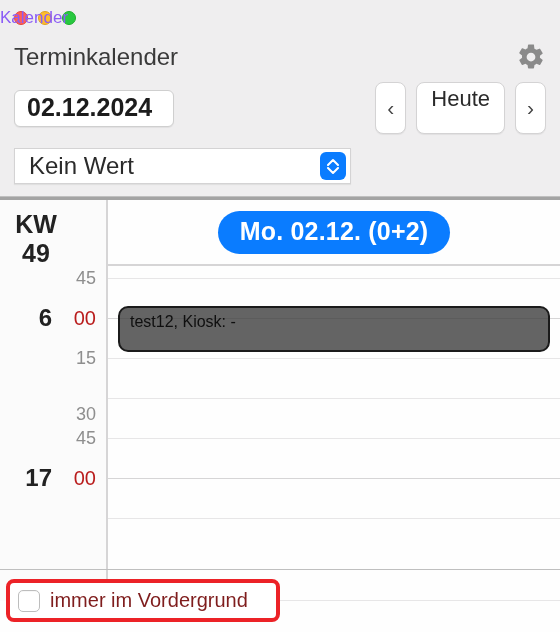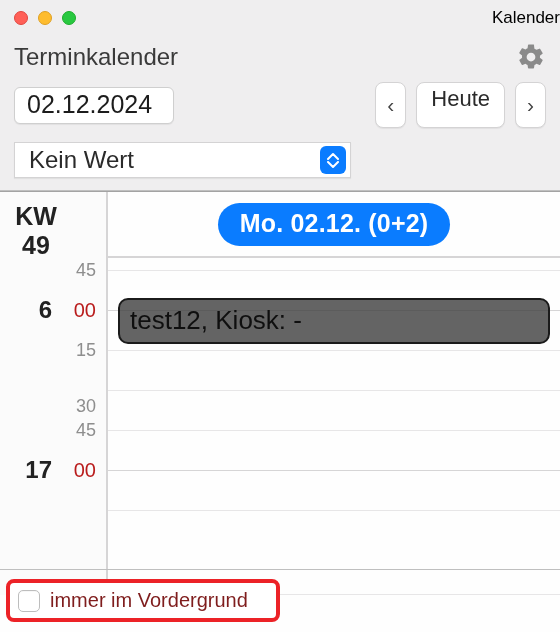--- a/index.html
+++ b/index.html
@@ -36,22 +36,22 @@
     display:flex;align-items:center;
     position:relative;
     border-bottom:1px solid transparent;
   }
   .traffic{display:flex;gap:10px;margin-left:14px;}
   .traffic .dot{width:14px;height:14px;border-radius:50%;}
   .dot.close{background:#ff5f57;border:1px solid #e24640;}
   .dot.min{background:#febc2e;border:1px solid #dfa023;}
   .dot.zoom{background:#28c840;border:1px solid #1dad2c;}
   .wtitle{
-    position:absolute;left:0;right:0;text-align:right;
-    font-size:17px;color:#000000;font-weight:500;
+    position:absolute;left:0;right:0;text-align:left;
+    font-size:17px;color:#8b5cf6;font-weight:500;
   }
 
   
   .header{
     background:var(--bg-chrome);
     padding:6px 14px 0 14px;
     display:flex;align-items:center;justify-content:space-between;
   }
   .subhdr{font-size:24px;font-weight:400;color:#3a3a3a;}
   .gear{color:#8a8a8a;display:flex;}
@@ -63,29 +63,30 @@
     display:flex;align-items:center;gap:12px;
   }
   .datefield{
     font-size:25px;
     background:var(--btn-bg);
     border:1px solid #cfcfcf;
     border-radius:6px;
     padding:2px 12px 4px 12px;
     min-width:160px;
     box-shadow:var(--btn-shadow);
+    font-weight:bold;
   }
   .spacer{flex:1;}
   .navbtns{display:flex;gap:10px;}
   .btn{
     font-size:22px;
     background:var(--btn-bg);
     border:1px solid var(--btn-border);
     border-radius:8px;
-    padding:4px 14px 16px 14px;
+    padding:4px 14px 22px 14px;
     box-shadow:var(--btn-shadow);
     color:#2a2a2a;
     display:inline-flex;align-items:center;justify-content:center;
     line-height:1.1;
   }
   .btn.arrow{padding:4px 11px 6px 11px;font-size:21px;color:#444;}
 
   
   .tool2{
     background:var(--bg-chrome);
@@ -109,21 +110,21 @@
     gap:1px;
   }
   .select .chev svg{display:block;}
 
   
   .cal{
     position:relative;
     height:404px;
     display:flex;
     background:var(--bg-main);
-    border-top:1px solid #a3a3a3;
+    border-top:3px solid #a3a3a3;
   }
   .gutter{
     width:108px;
     border-right:2px solid var(--grid-border-strong);
     position:relative;
     background:#fbfbfb;
   }
   .kw{
     position:absolute;top:10px;left:0;width:72px;
     text-align:center;
@@ -162,21 +163,21 @@
   .gridline{
     position:absolute;left:0;right:0;
     border-top:1px solid var(--grid-border);
   }
   .event{
     position:absolute;left:10px;right:10px;
     background:var(--event-bg);
     border:2px solid #1b1b1b;
     border-radius:10px;
     color:#0f0f0f;
-    font-size:26px;
+    font-size:16px;
     padding:5px 10px 7px 10px;
     overflow:hidden;
     white-space:nowrap;
   }
   .event.e2{background:var(--event-bg2);}
 
   
   .footer{
     position:absolute;left:6px;right:280px;bottom:10px;
     border:4px solid #ec2227;

